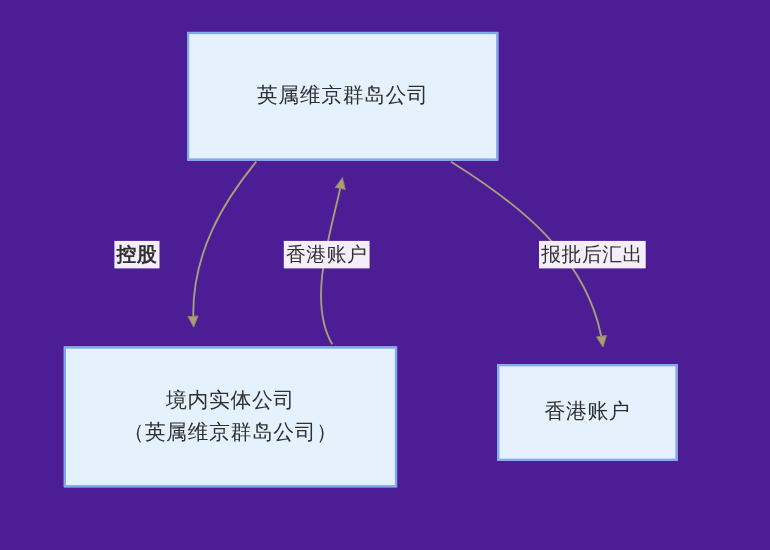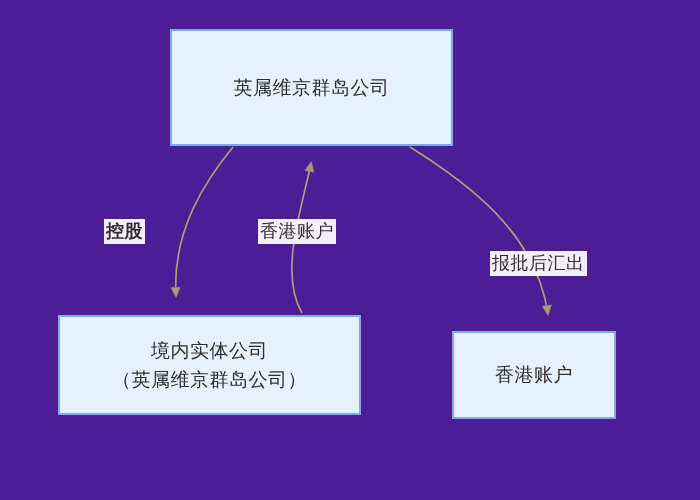--- a/index.html
+++ b/index.html
@@ -48,21 +48,21 @@
   #node-bvi {
     left: 170px;
     top: 29px;
     width: 283px;
     height: 117px;
   }
   #node-domestic {
     left: 58px;
     top: 315px;
     width: 303px;
-    height: 100px;
+    height: 128px;
   }
   #node-hk {
     left: 452px;
     top: 331px;
     width: 164px;
     height: 88px;
   }
   .edge-label {
     position: absolute;
     background: #f4edfa;
@@ -78,21 +78,20 @@
     top: 219px;
     font-weight: bold;
   }
   #label-dividend {
     left: 258px;
     top: 219px;
   }
   #label-remit {
     left: 490px;
     top: 219px;
-    margin-top: 32px;
   }
 </style>
 </head>
 <body>
 
 <div id="canvas">
 
   <svg class="edges" viewBox="0 0 700 500" width="700" height="500">
     <defs>
       <marker id="arrowhead" markerWidth="7" markerHeight="7" refX="5.4" refY="3.2" orient="auto" markerUnits="strokeWidth">

